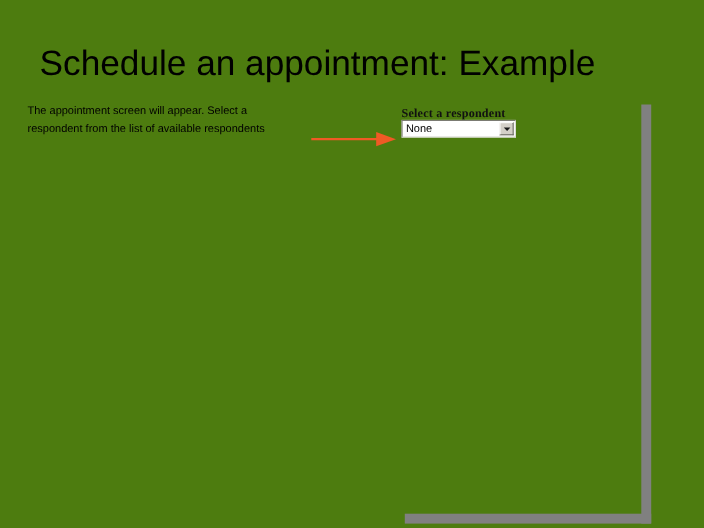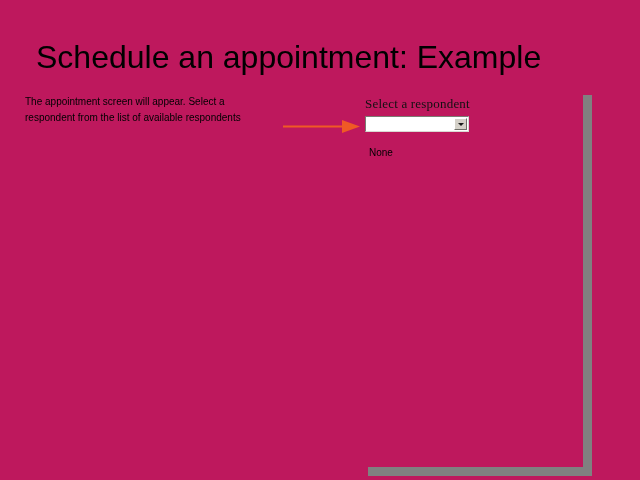--- a/index.html
+++ b/index.html
@@ -10,21 +10,21 @@
     width: 640px;
     height: 480px;
     background: #ffffff;
     font-family: "Liberation Sans", sans-serif;
     overflow: hidden;
   }
   #slide {
     position: relative;
     width: 640px;
     height: 480px;
-    background: #be185d;
+    background: #4d7c0f;
   }
 
   
   #slide-title {
     position: absolute;
     left: 36px;
     top: 38px;
     width: 580px;
     font-family: "Liberation Sans", sans-serif;
     font-size: 32px;
@@ -60,26 +60,25 @@
 
   
   #field-group {
     position: absolute;
     left: 365px;
     top: 98px;
     width: 106px;
   }
   #field-label {
     font-family: "Liberation Serif", serif;
-    font-size: 13px;
-    font-weight: 400;
+    font-size: 11px;
+    font-weight: 700;
     color: #111111;
     line-height: 11px;
     letter-spacing: 0.2px;
-    margin-bottom: 7px;
     white-space: nowrap;
   }
   #respondent-select {
     position: relative;
     width: 104px;
     height: 16px;
     background: #ffffff;
     border-top: 1px solid #7b7b73;
     border-left: 1px solid #7b7b73;
     border-right: 1px solid #d9d9d2;
@@ -88,21 +87,20 @@
   }
   #select-value {
     position: absolute;
     left: 3px;
     top: 1px;
     font-family: "Liberation Sans", sans-serif;
     font-size: 10px;
     color: #000000;
     line-height: 13px;
     white-space: nowrap;
-    margin-top: 28px;
   }
   #select-button {
     position: absolute;
     right: 1px;
     top: 1px;
     width: 13px;
     height: 12px;
     background: #d4d0c8;
     border-top: 1px solid #ffffff;
     border-left: 1px solid #ffffff;

